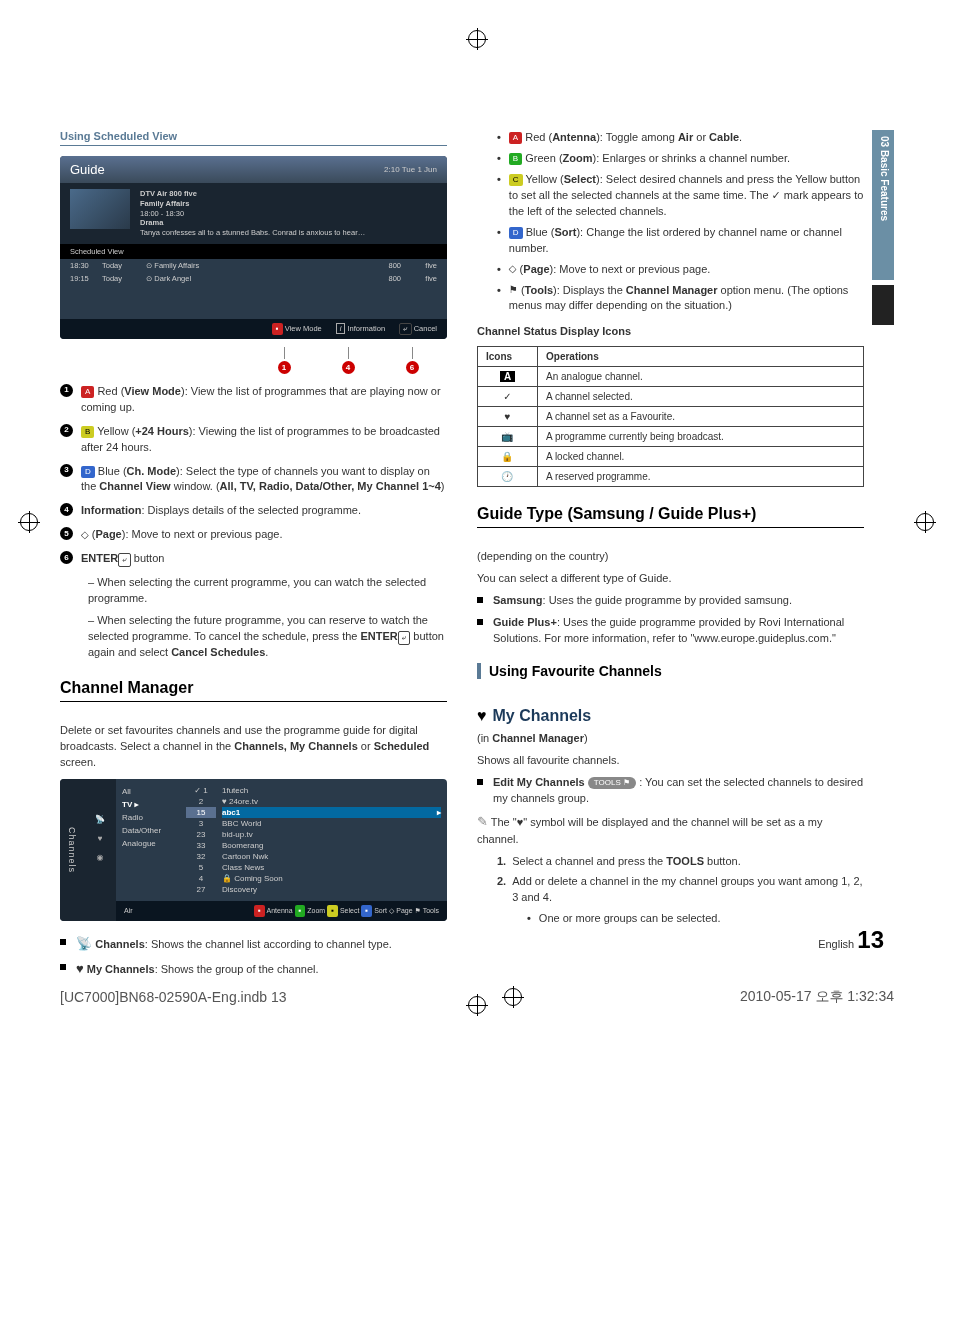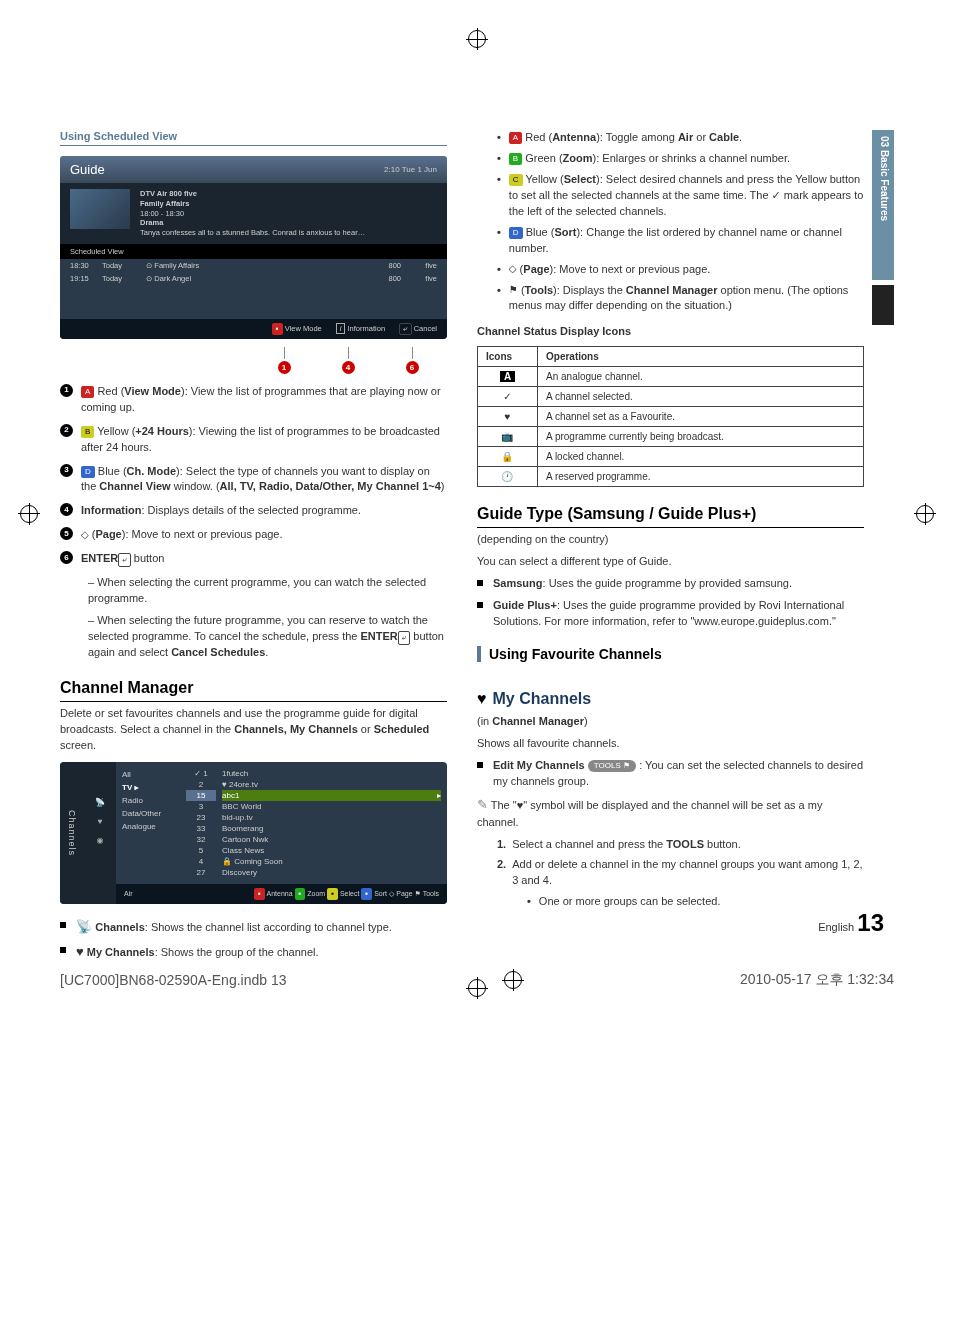--- a/index.html
+++ b/index.html
@@ -10,21 +10,21 @@
 .reg-mark::after{content:"";width:1px;height:22px;background:#000;position:absolute}
 .reg-top{top:30px;left:50%;transform:translateX(-50%)}
 .reg-left{left:20px;top:50%;transform:translateY(-50%)}
 .reg-right{right:20px;top:50%;transform:translateY(-50%)}
 .reg-bottom{bottom:30px;left:50%;transform:translateX(-50%)}
 .side-tab{position:absolute;right:60px;top:130px;width:22px;height:150px;background:#6b8fa5;color:#fff;writing-mode:vertical-rl;text-orientation:mixed;font-size:10px;padding:6px 4px;font-weight:bold}
 .side-bar{position:absolute;right:60px;top:285px;width:22px;height:40px;background:#222}
 .cols{display:flex;gap:30px;margin-right:30px}
 .col{flex:1;min-width:0}
 h3.sec{color:var(--lightblue);font-size:11px;border-bottom:1px solid var(--lightblue);padding-bottom:3px;margin-bottom:10px;font-weight:bold}
-h2.major{color:#000;font-size:16px;border-bottom:1.5px solid #000;padding-bottom:4px;margin:18px 0 4px}
+h2.major{color:#000;font-size:16px;border-bottom:1.5px solid #000;padding-bottom:4px;margin:18px 0 21px}
 h2.blue{color:var(--accent);font-size:16px;margin:18px 0 6px;display:inline-flex;align-items:center;gap:6px}
 .sub-bar{border-left:4px solid var(--lightblue);padding-left:8px;font-size:14px;color:#000;margin:16px 0 10px;font-weight:bold}
 .guide-box{background:#2a3a4a;border-radius:4px;overflow:hidden;margin-bottom:8px;color:#ccc;font-size:8px}
 .guide-head{background:linear-gradient(#5a7090,#3a4a5a);padding:6px 10px;display:flex;justify-content:space-between;align-items:center}
 .guide-head .gt{font-size:13px;color:#fff}
 .guide-info{display:flex;padding:6px 10px;gap:10px;background:#1a2530}
 .guide-thumb{width:60px;height:40px;background:linear-gradient(135deg,#4a6a8a,#2a3a4a)}
 .guide-meta{font-size:7.5px;line-height:1.3}
 .guide-meta .b{font-weight:bold}
 .guide-sv{background:#000000;padding:3px 10px;font-size:7.5px}
@@ -216,21 +216,21 @@
               <div>23</div>
               <div>33</div>
               <div>32</div>
               <div>5</div>
               <div>4</div>
               <div>27</div>
             </div>
         <div class="ch-names" id="ch-names">
               <div>1futech</div>
               <div>♥ 24ore.tv</div>
-              <div style="background:#4d7c0f;color:#fff;font-weight:normal">abc1 <span style="float:right">▸</span></div>
+              <div style="background:#0369a1;color:#fff;font-weight:bold">abc1 <span style="float:right">▸</span></div>
               <div>BBC World</div>
               <div>bid-up.tv</div>
               <div>Boomerang</div>
               <div>Cartoon Nwk</div>
               <div>Class News</div>
               <div>🔒 Coming Soon</div>
               <div>Discovery</div>
             </div>
       </div>
       <div class="ch-foot">

